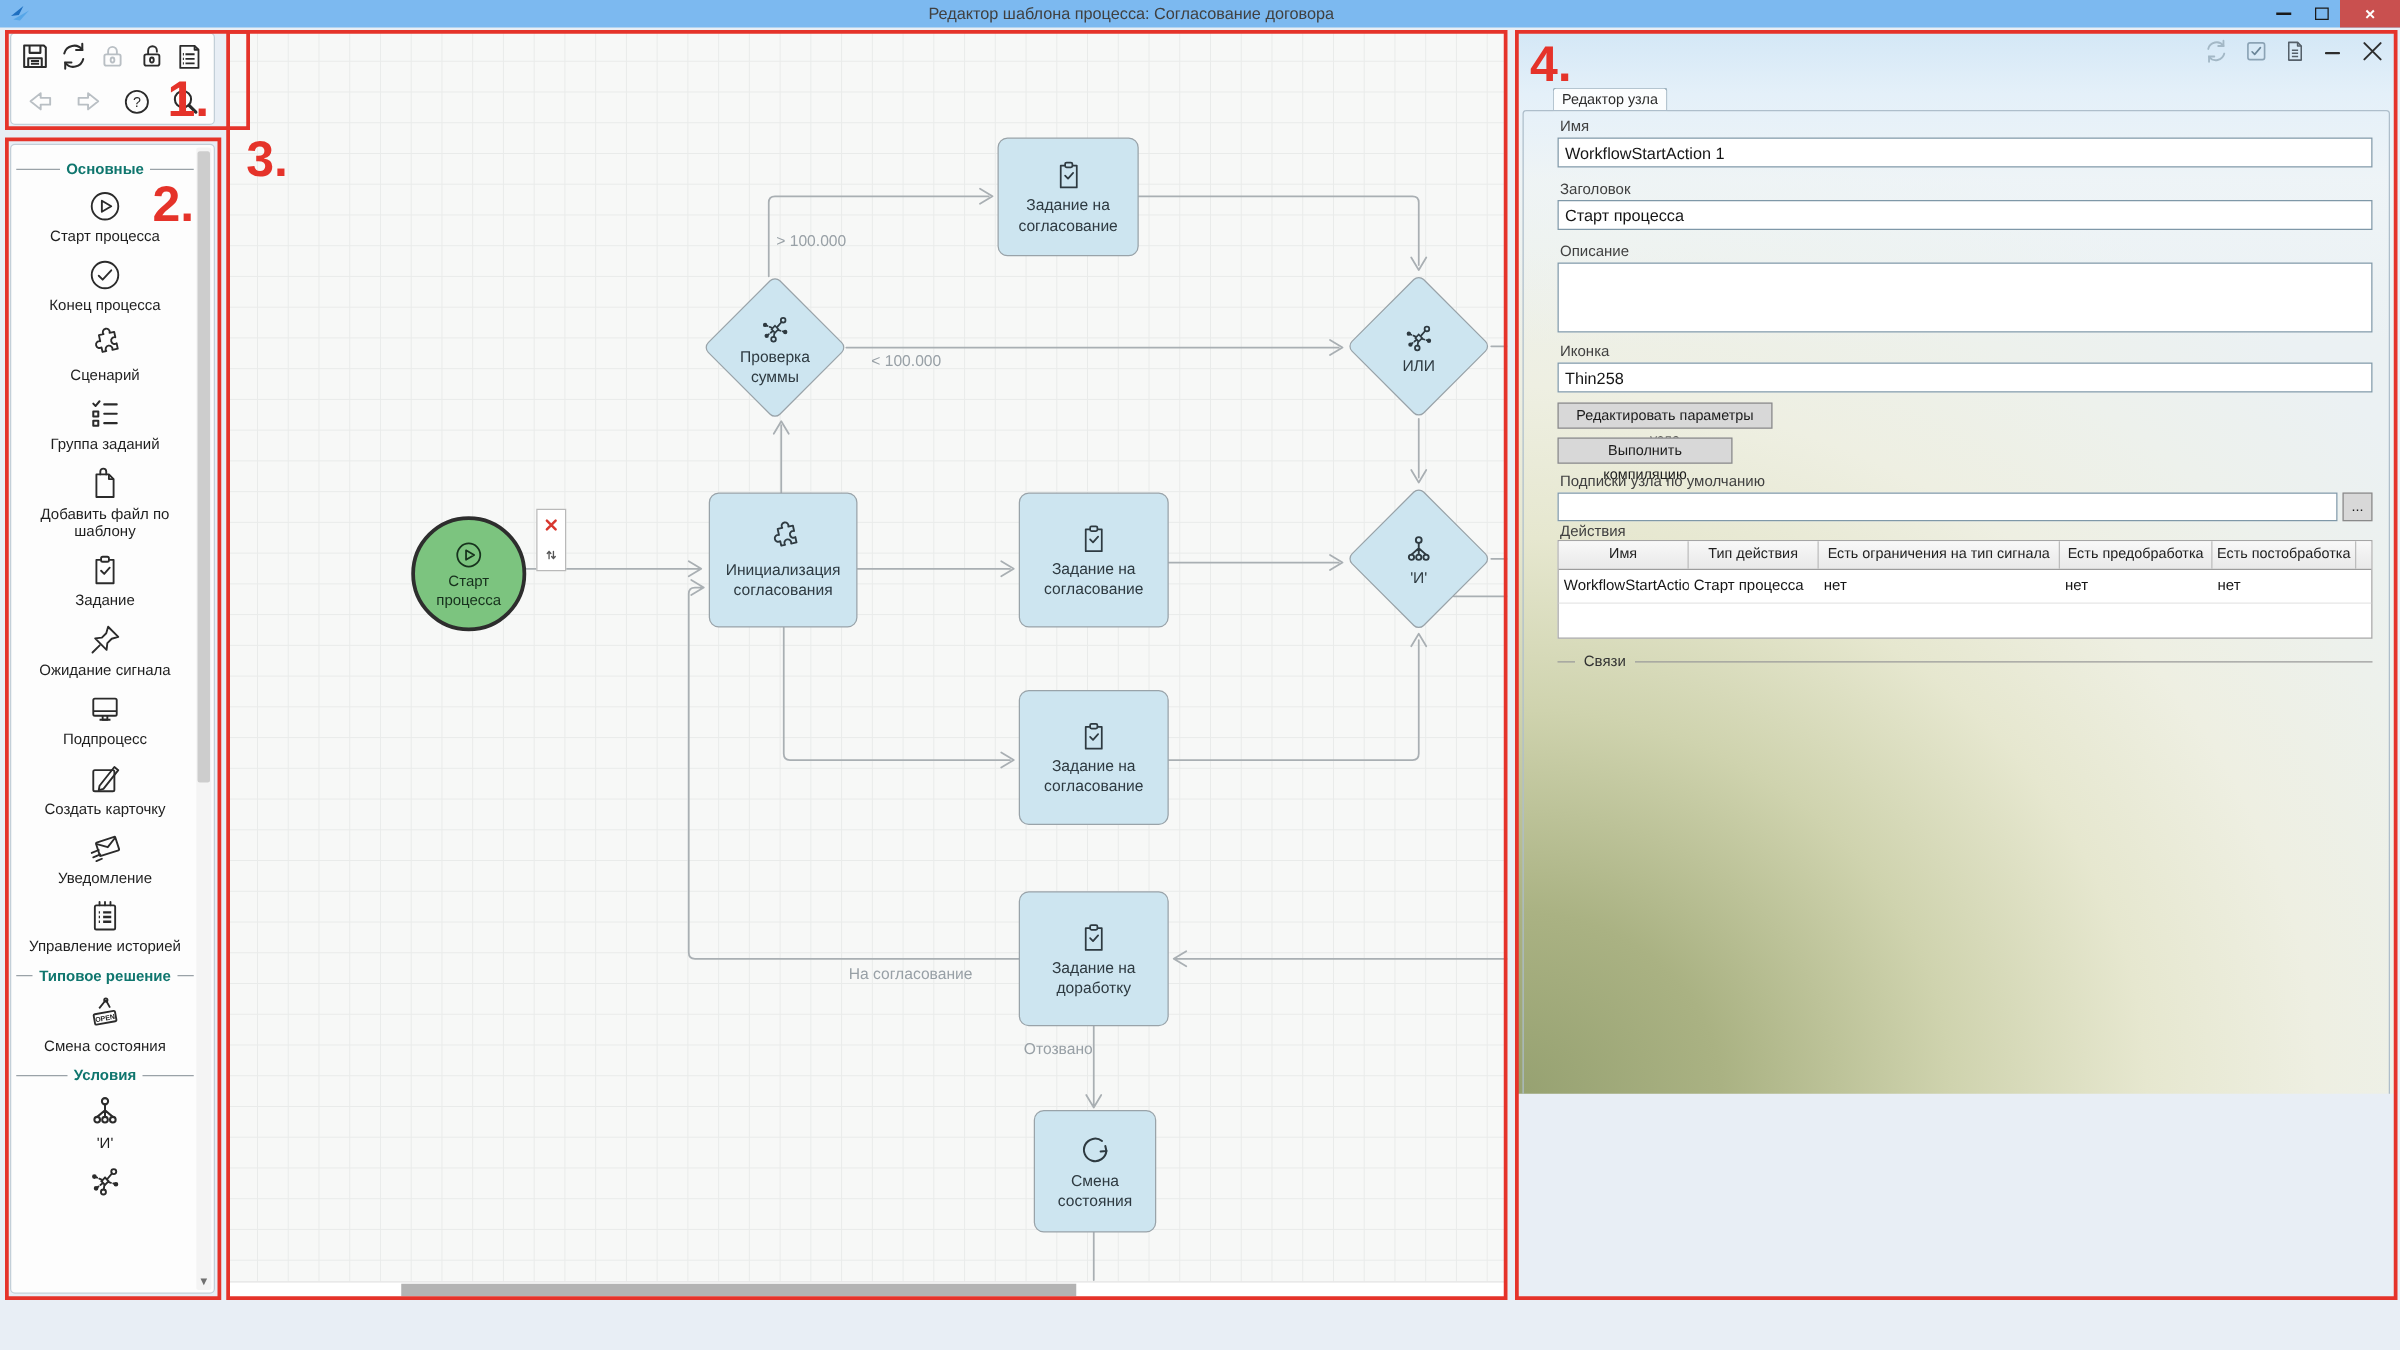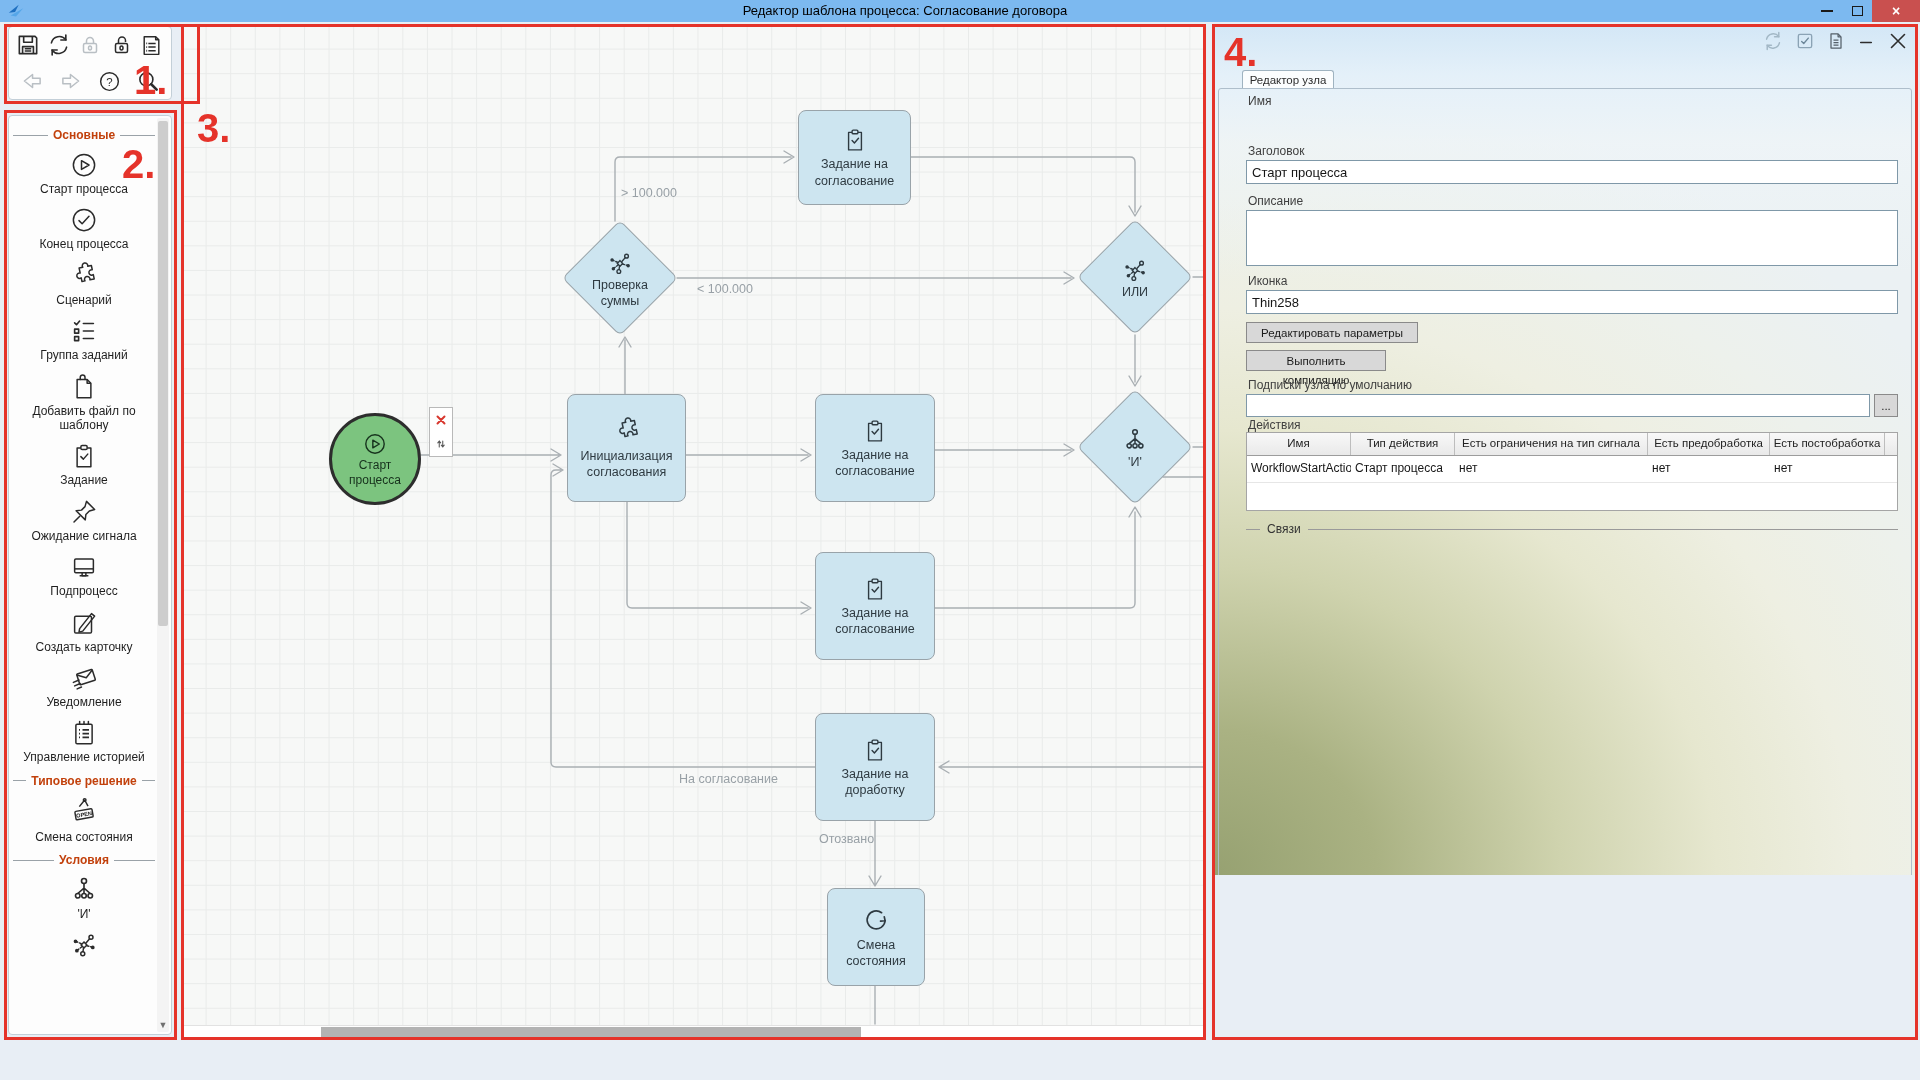--- a/index.html
+++ b/index.html
@@ -6,42 +6,42 @@
   body{
     width:1920px;height:1080px;position:relative;overflow:hidden;
     background:#e8eef5;
     font-family:"Liberation Sans","DejaVu Sans",sans-serif;
     -webkit-font-smoothing:antialiased;
   }
   
   .titlebar{position:absolute;left:0;top:0;width:1920px;height:22px;background:#7cb9f0;}
   .app-logo{position:absolute;left:7px;top:3px;width:18px;height:16px;}
   .title-text{position:absolute;left:0;top:0;width:1810px;height:22px;line-height:22px;
-    text-align:center;font-size:13px;color:#000000;}
+    text-align:center;font-size:13px;color:#404040;}
   .win-controls{position:absolute;right:0;top:0;height:22px;display:flex;}
   .wbtn{width:30px;height:22px;display:flex;align-items:center;justify-content:center;}
   .wbtn .minbar{width:12px;height:2px;background:#1a1a1a;}
   .wbtn .restore{width:9px;height:8px;border:1.5px solid #1a1a1a;position:relative;background:#7cb9f0;}
   .wbtn .restore:before{content:"";position:absolute;left:2px;top:-4px;width:9px;height:8px;
     border:1.5px solid #1a1a1a;border-left-width:1.5px;z-index:-1;}
   .wbtn.close{width:48px;background:#c9504f;color:#fff;font-size:14px;font-weight:bold;}
   
   .red-box{position:absolute;border:3px solid #e5332a;box-sizing:border-box;z-index:60;pointer-events:none;}
   .red-num{position:absolute;color:#e5332a;font-size:40px;font-weight:bold;z-index:61;pointer-events:none;
     line-height:1;}
   
   .topbar{position:absolute;left:8px;top:26px;width:164px;height:74px;background:#fdfdfd;
     border:1px solid #c3cfd8;border-radius:4px;box-sizing:border-box;display:flex;flex-direction:column;justify-content:space-around;}
   .tb-row{display:flex;justify-content:space-around;align-items:center;padding:0 4px;}
   .tb-btn{width:28px;height:28px;display:flex;align-items:center;justify-content:center;}
   
   .palette{position:absolute;left:8px;top:115px;width:164px;height:920px;background:#fdfdfd;
     border:1px solid #c3cfd8;border-radius:4px;box-sizing:border-box;overflow:hidden;}
   .pal-inner{position:absolute;left:0;top:6px;width:150px;}
-  .pal-header{display:flex;align-items:center;gap:5px;margin:6px 4px 8px 4px;font-size:12px;font-weight:bold;color:#c2410c;justify-content:flex-end;}
+  .pal-header{display:flex;align-items:center;gap:5px;margin:6px 4px 8px 4px;font-size:12px;font-weight:bold;color:#0f766e;justify-content:flex-end;}
   .pal-header .hline{flex:1;height:1px;background:#9aa2a8;}
   .pal-item{text-align:center;margin-bottom:9px;color:#1f1f1f;font-size:12px;line-height:1.2;}
   .pal-item svg{display:block;margin:0 auto 2px auto;}
   .pal-label{padding:0 4px;}
   .pal-scroll{position:absolute;right:2px;top:2px;bottom:2px;width:12px;background:#f4f4f4;border-radius:2px;}
   .pal-thumb{position:absolute;left:1px;top:3px;width:10px;height:505px;background:#cdcdcd;border-radius:2px;}
   .pal-arrow{position:absolute;left:0;bottom:2px;width:12px;text-align:center;font-size:9px;color:#707070;}
   
   .canvas{position:absolute;left:181px;top:24px;width:1025px;height:1016px;overflow:hidden;
     background-color:#f7f8f7;
@@ -528,20 +528,21 @@
       </svg>
     <svg width="24" height="24" viewBox="0 0 24 24" fill="none" stroke="#2d2d2d" stroke-width="1.6" stroke-linecap="round">
       <path d="M5.5 5.5 L18.5 18.5 M18.5 5.5 L5.5 18.5"></path>
     </svg>
   </div>
 
   <div class="rp-tab">Редактор узла</div>
   <div class="rp-content"></div>
 
   <div class="rp-label" style="left:36px;top:70px;">Имя</div>
+  <input class="rp-input" style="left: 34px; top: 86px; width: 652px;" value="WorkflowStartAction 1">
 
   <div class="rp-label" style="left:36px;top:120px;">Заголовок</div>
   <input class="rp-input" style="left: 34px; top: 136px; width: 652px;" value="Старт процесса">
 
   <div class="rp-label" style="left:36px;top:170px;">Описание</div>
   <textarea class="rp-textarea" style="left: 34px; top: 186px; width: 652px; height: 56px;"></textarea>
 
   <div class="rp-label" style="left:36px;top:250px;">Иконка</div>
   <input class="rp-input" style="left: 34px; top: 266px; width: 652px;" value="Thin258">
 

